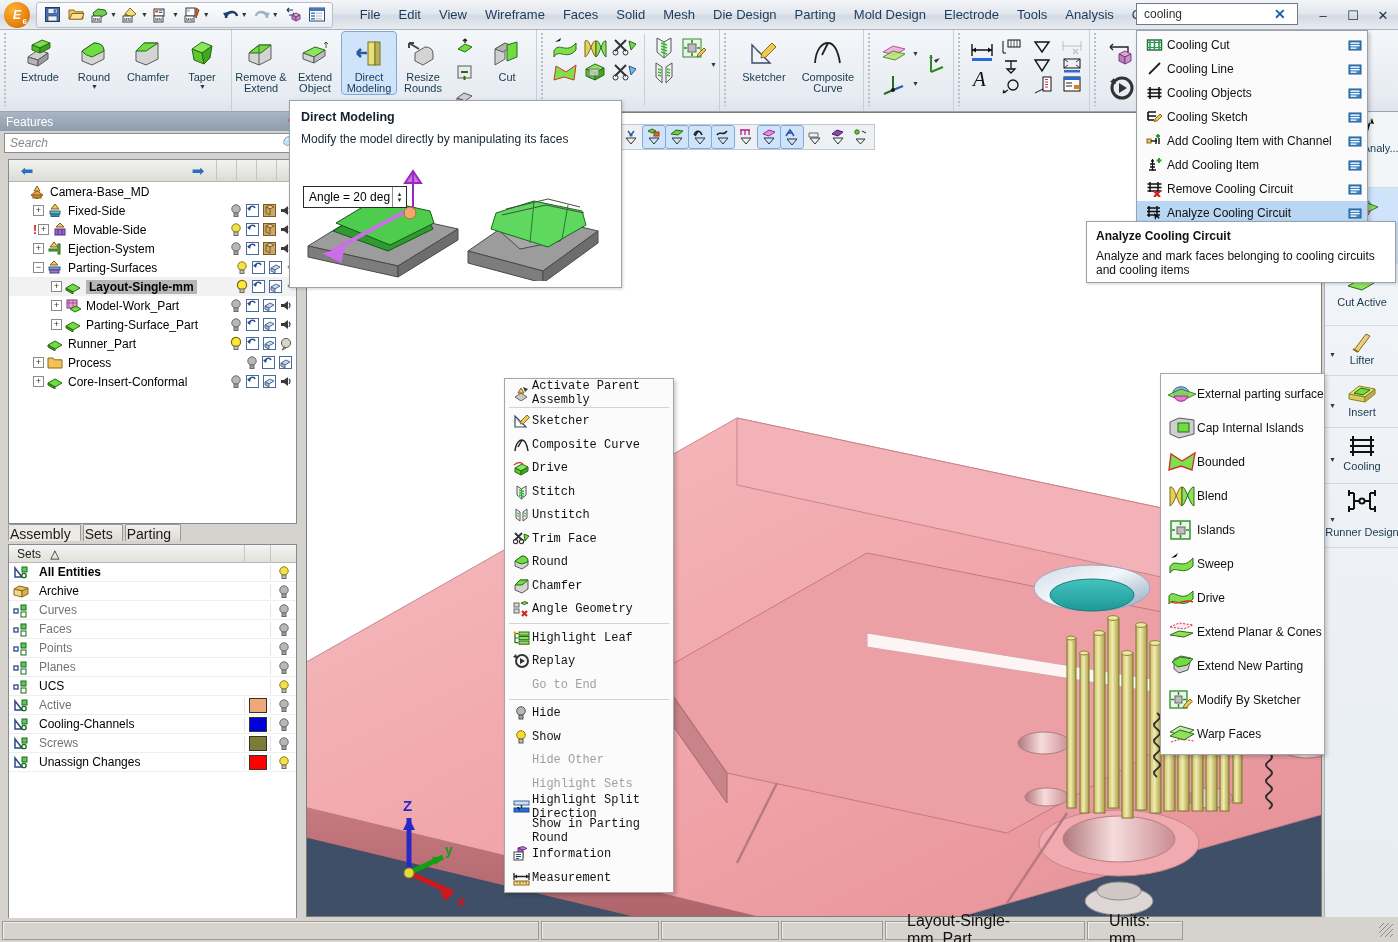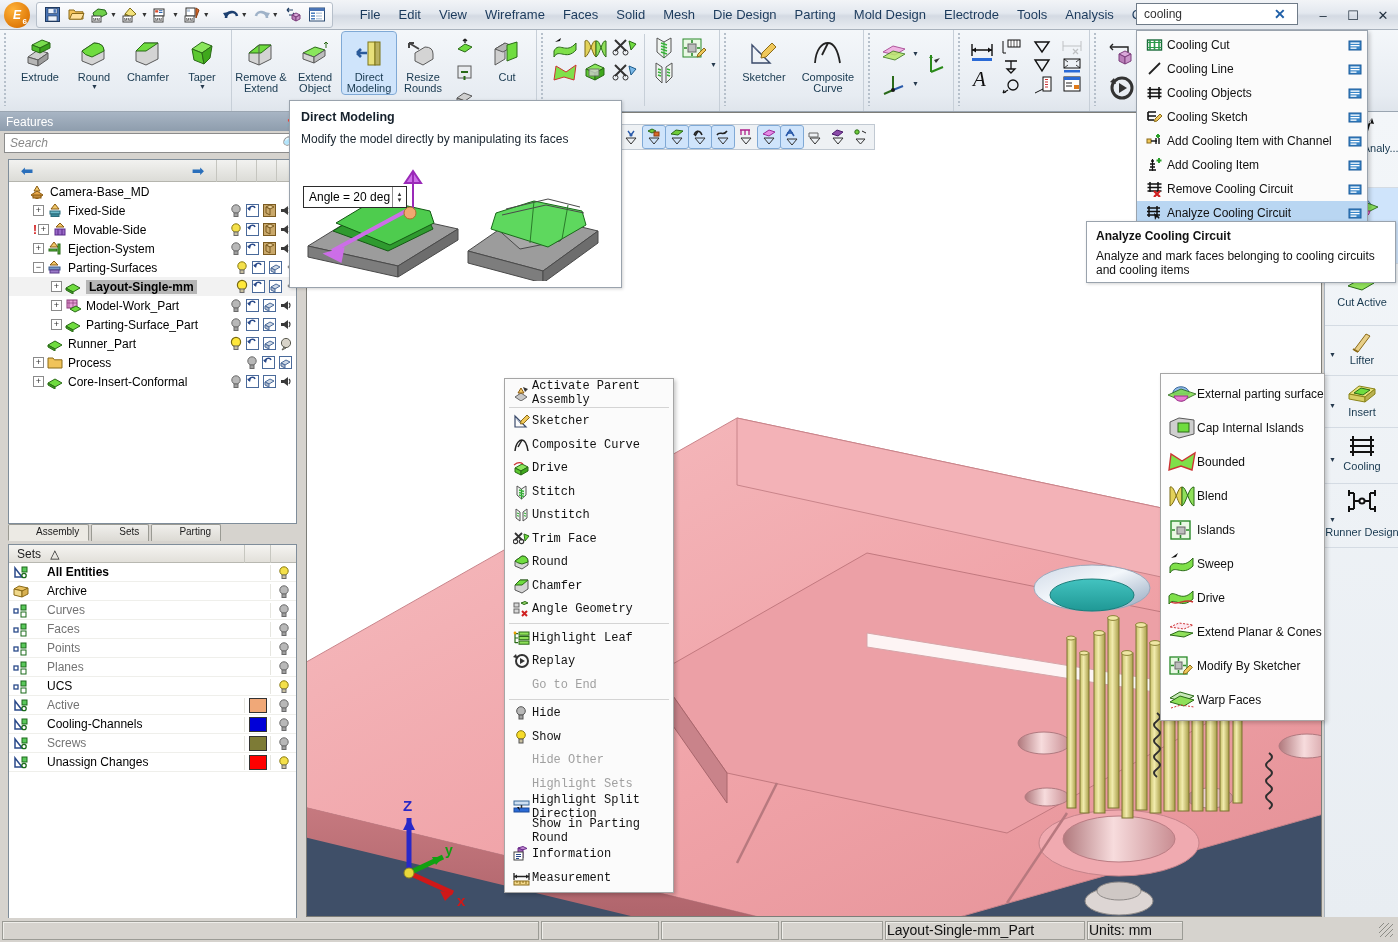--- a/index.html
+++ b/index.html
@@ -131,40 +131,40 @@
     margin-right:3px; flex: 0 0 auto; font-family:"Liberation Sans",sans-serif;
   }
   .expander.none { border:none; background:none; }
   .tlabel { margin-left: 5px; }
   .tlabel.sel { background:#b6b6b6; color:#000; font-weight:bold; padding:0 3px; }
   .ticons { margin-left:auto; display:flex; align-items:center; padding-right:3px; gap:2px;}
   .errmark { color:#d21919; font-weight:bold; margin-right:1px; font-size: 12px;}
 
   .tabsrow { position:absolute; left:8px; top:412px; display:flex; }
   .ptab {
-    height: 17px; padding: 1px 9px 0 27px; font-size:10px;
+    height: 17px; padding: 1px 9px 0 1px; font-size:14px;
     background: linear-gradient(to bottom,#f0efec,#dcdad4);
     border:1px solid #9a9a93; border-bottom:none; margin-right:2px;
     border-radius: 2px 2px 0 0; color:#1b1b1b;
   }
   .ptab.active { background:#eceae4; border-bottom: 1px solid #eceae4; font-weight:normal;}
 
   .setswrap {
     position:absolute; left:8px; top:432px; width:289px; height:444px;
     background:#fff; border:1px solid #7f8d9a;
   }
   .sets-head {
     height:18px; display:flex; background:linear-gradient(to bottom,#f5f4f1,#e2e0da);
     border-bottom:1px solid #b8b8b1; font-size:12px; align-items:center;
   }
   .sets-head .c1 { flex:1; padding-left:8px; color:#222;}
   .sets-head .c2 { width:26px; border-left:1px solid #c7c7c0; height:18px;}
   .sets-head .c3 { width:26px; border-left:1px solid #c7c7c0; height:18px;}
   .setrow { display:flex; height:19px; align-items:center; font-size:12px; border-bottom:1px solid #efefeb;}
-  .setrow .nm { flex:1; padding-left:4px; display:flex; align-items:center; gap:18px;}
+  .setrow .nm { flex:1; padding-left:4px; display:flex; align-items:center; gap:10px;}
   .setrow .sw { width:26px; display:flex; align-items:center; justify-content:center; border-left:1px solid #e6e6e0;}
   .setrow .bulb { width:26px; display:flex; align-items:center; justify-content:center; border-left:1px solid #e6e6e0;}
   .swatch { width:18px; height:15px; border:1px solid #333;}
   .dim { color:#737373; }
   .bold { font-weight:bold; }
 
   
   .viewport {
     position:absolute; left:306px; top:112px; width:1016px; height:805px;
     background:#fff; border:1px solid #7d7d78;
@@ -247,21 +247,21 @@
   }
   .psrow { display:flex; align-items:center; height:34px; padding-left:6px; font-size:12px; color:#111;}
   .psrow .pi { width:30px; display:flex; align-items:center; justify-content:center; flex:0 0 auto;}
 
   
   .statusbar {
     position:absolute; left:0; top:918px; width:1398px; height:24px;
     background:#d6d3ce; display:flex; align-items:center; padding: 0 2px;
   }
   .sb-cell { height:19px; border:1px solid #9b9b95; background:#d6d3ce; margin-right:2px;
-             display:flex; align-items:center; padding:0 1px; font-size:14px; color:#111;
+             display:flex; align-items:center; padding:0 21px; font-size:16px; color:#111;
              box-shadow: inset 1px 1px 0 #efeeea; }
   .sb-grip { width:14px; height:14px; margin-left:auto; margin-right:3px;
     background-image: linear-gradient(135deg, transparent 45%, #8d8d87 45%, #8d8d87 55%, transparent 55%);
     background-size: 5px 5px; }
   svg { display:block; }
 </style>
 </head>
 <body>
 
 <div id="app">
@@ -2248,20 +2248,29 @@
           <svg width="30" height="24" viewBox="0 0 30 24">
             <path d="M3 7 l9 -4 14 2 -9 4z" fill="#fde8ef" stroke="#c33" stroke-dasharray="2 1.5"></path>
             <path d="M3 15 l9 -4 14 2 -9 4z" fill="#8fe05a" stroke="#2a6a17"></path>
           </svg>
         </span>
         <span>Extend Planar &amp; Cones</span>
       </div>
       <div class="psrow">
         <span class="pi">
           <svg width="30" height="24" viewBox="0 0 30 24">
+            <path d="M7 5 L14 2 L24 4 L21 16 L12 19 L7 15Z" fill="#cfcfcf" stroke="#5a5a5a"></path>
+            <path d="M5 8 L13 3 L26 5 L20 11 L11 13Z" fill="#6fdc3f" stroke="#2a6a17"></path>
+          </svg>
+        </span>
+        <span>Extend New Parting</span>
+      </div>
+      <div class="psrow">
+        <span class="pi">
+          <svg width="30" height="24" viewBox="0 0 30 24">
             <rect x="3" y="3" width="17" height="17" fill="#e9f8e4" stroke="#2a8a2a" stroke-width="1.3"></rect>
             <rect x="8" y="8" width="7" height="7" fill="#bdbdbd" stroke="#666"></rect>
             <path d="M11.5 4 v3 M4 11.5 h3 M19 11.5 h-3 M11.5 19 v-3" stroke="#2a8a2a" stroke-width="1.5"></path>
             <path d="M17 17 l6 -6 2.4 2.4 -6 6 -3 .6z" fill="#f0c85a" stroke="#8a6a18"></path>
           </svg>
         </span>
         <span>Modify By Sketcher</span>
       </div>
       <div class="psrow">
         <span class="pi">

